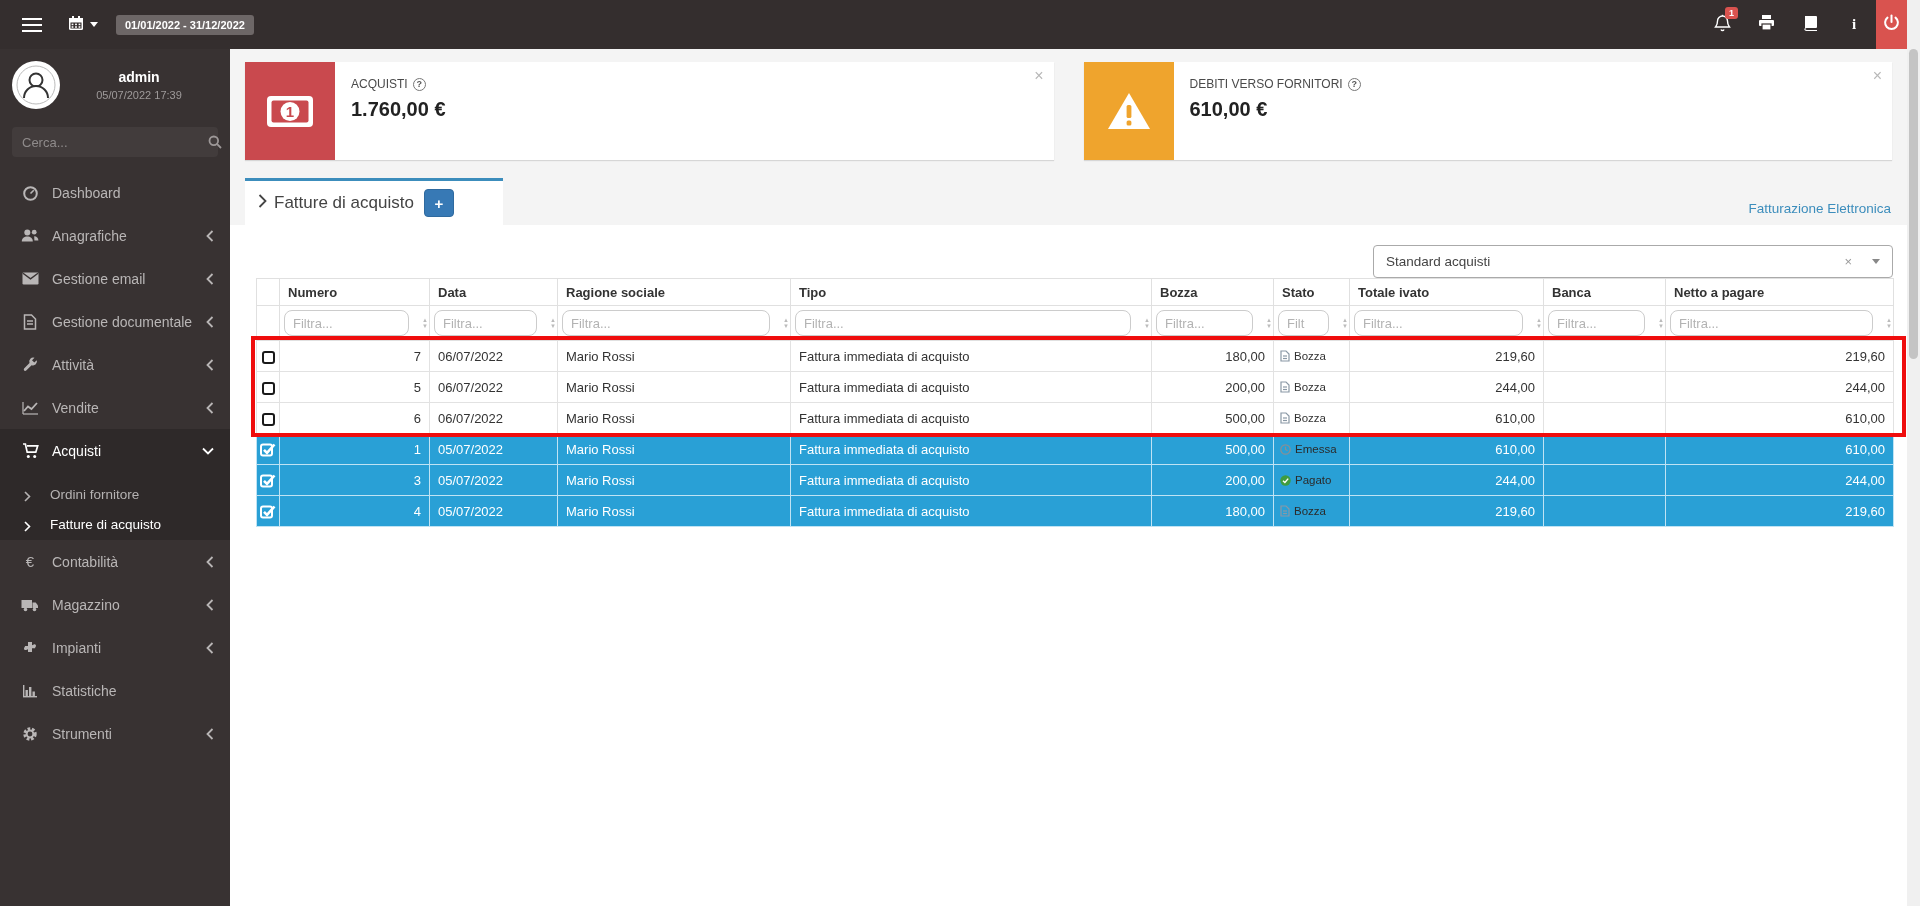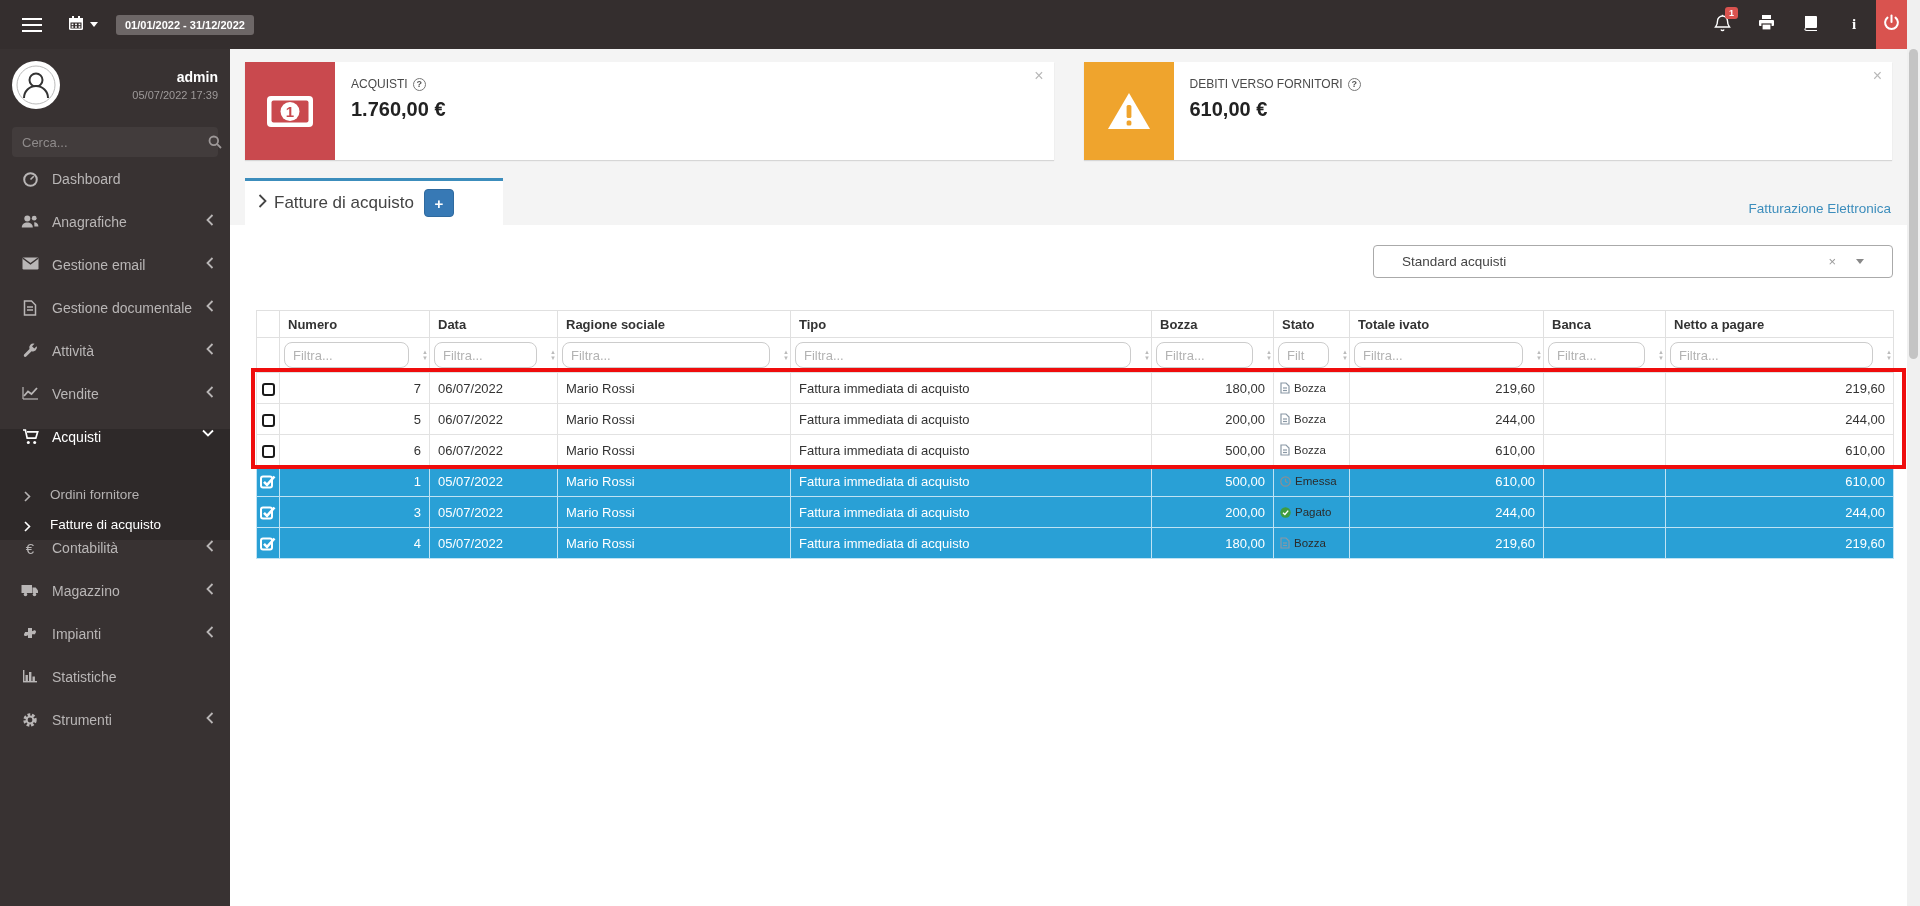--- a/index.html
+++ b/index.html
@@ -19,29 +19,29 @@
   .power-btn { width:31px; height:49px; background:#d9534f; display:flex; align-items:center; justify-content:center; }
 
   
   .scrollbar { position:absolute; top:0; right:0; width:13px; height:906px; background:#f0f0f0; z-index:6; }
   .scroll-thumb { position:absolute; top:49px; left:2px; width:9px; height:310px; background:#c4c4c4; border-radius:5px; }
 
   
   .sidebar { position:absolute; top:49px; left:0; width:230px; height:857px; background:#383232; color:#b9b6b6; }
   .user-panel { display:flex; align-items:center; padding:12px 12px 8px 12px; }
   .avatar { width:48px; height:48px; border-radius:50%; background:#fff; display:flex; align-items:center; justify-content:center; flex-shrink:0; }
-  .user-info { flex:1; text-align:right; }
+  .user-info { flex:1; text-align:center; }
   .user-name { color:#fff; font-size:14px; font-weight:bold; }
   .user-time { color:#9e9a9a; font-size:11px; margin-top:4px; }
   .search-box { margin:10px 12px 0 12px; height:30px; background:#423c3c; border-radius:4px; display:flex; align-items:center; }
   .search-box input { flex:1; background:transparent; border:none; outline:none; color:#22c55e; font-size:13px; padding:0 10px; font-family:inherit; }
   .search-box input::placeholder { color:#8f8b8b; }
   .search-btn { width:32px; display:flex; align-items:center; justify-content:center; color:#9d9898; cursor:pointer; }
   .menu { margin-top:14px; }
-  .menu-item { height:43px; display:flex; padding-left:21px; font-size:14px; cursor:pointer; }
+  .menu-item { height:43px; display:flex; align-items:center; padding-left:21px; font-size:14px; cursor:pointer; }
   .menu-item .mi { width:18px; margin-right:13px; display:flex; justify-content:center; color:#b9b6b6; }
   .menu-item .chev { margin-left:auto; margin-right:16px; display:flex; }
   .tree-section { background:#2e2929; }
   .tree-section > .menu-item { color:#fff; }
   .tree-section > .menu-item .mi { color:#fff; }
   .submenu-item { height:30px; display:flex; align-items:flex-end; padding-left:24px; font-size:13.5px; color:#b5b2b2; cursor:pointer; }
   .submenu-item .smi { width:12px; margin-right:14px; display:flex; }
   .submenu-item.active { color:#fff; }
 
   
@@ -57,25 +57,25 @@
   .qcircle { width:13px; height:13px; border:1px solid #777; border-radius:50%; font-size:9px; color:#555; display:inline-flex; align-items:center; justify-content:center; font-weight:bold; }
   .box-close { position:absolute; top:5px; right:10px; color:#b8b8b8; font-size:16px; cursor:pointer; }
 
   .tab-row { margin-top:18px; height:47px; position:relative; padding-left:15px; }
   .tab { width:258px; height:47px; background:#fff; border-top:3px solid #3c8dbc; display:flex; align-items:center; padding:0 13px; gap:10px; }
   .tab-title { font-size:17px; color:#444; display:flex; align-items:center; gap:7px; }
   .add-btn { width:30px; height:28px; background:#3779b5; border:1px solid #2f6a9f; border-radius:4px; color:#fff; font-size:15px; font-weight:bold; display:flex; align-items:center; justify-content:center; cursor:pointer; }
   .fe-link { position:absolute; right:16px; bottom:9px; color:#3c8dbc; font-size:13.5px; cursor:pointer; }
 
   .panel { flex:1; background:#fff; padding:20px 14px 0 26px; position:relative; }
-  .select2 { margin-left:auto; width:520px; height:33px; border:1px solid #aaa; border-radius:4px; display:flex; align-items:center; padding:0 28px; font-size:13.5px; color:#444; background:#fff; cursor:pointer; }
+  .select2 { margin-left:auto; width:520px; height:33px; border:1px solid #aaa; border-radius:4px; display:flex; align-items:center; padding:0 12px; font-size:13.5px; color:#444; background:#fff; cursor:pointer; }
   .select2 .clear-x { margin-left:auto; color:#999; font-size:13px; }
   .select2 .sel-caret { margin-left:20px; width:0; height:0; border-left:4px solid transparent; border-right:4px solid transparent; border-top:5px solid #888; }
 
-  .table-wrap { margin-top:32px; position:relative; width:1637px; }
+  .table-wrap { position:relative; width:1637px; }
   table { border-collapse:collapse; table-layout:fixed; width:1637px; font-size:13px; color:#333; }
   th { border:1px solid #e0e0e0; font-size:13px; font-weight:bold; text-align:left; height:27px; padding:2px 8px; }
   .filter-row td { border:1px solid #e0e0e0; height:35px; padding:0 4px; position:relative; }
   .filter-input { width:calc(100% - 16px); height:26px; border:1px solid #ccc; border-radius:8px; padding:0 8px; font-size:13px; color:#666; font-family:inherit; outline:none; }
   .filter-input::placeholder { color:#b3b3b3; }
   .sort { position:absolute; right:1px; top:50%; transform:translateY(-50%); font-size:6px; color:#bbb; line-height:6px; text-align:center; cursor:pointer; }
   tbody td { border:1px solid #e2e2e2; height:31px; padding:0 8px; overflow:hidden; white-space:nowrap; }
   tbody tr { cursor:pointer; }
   td.num { text-align:right; }
   .cb-cell { text-align:center; padding:0 2px; }

